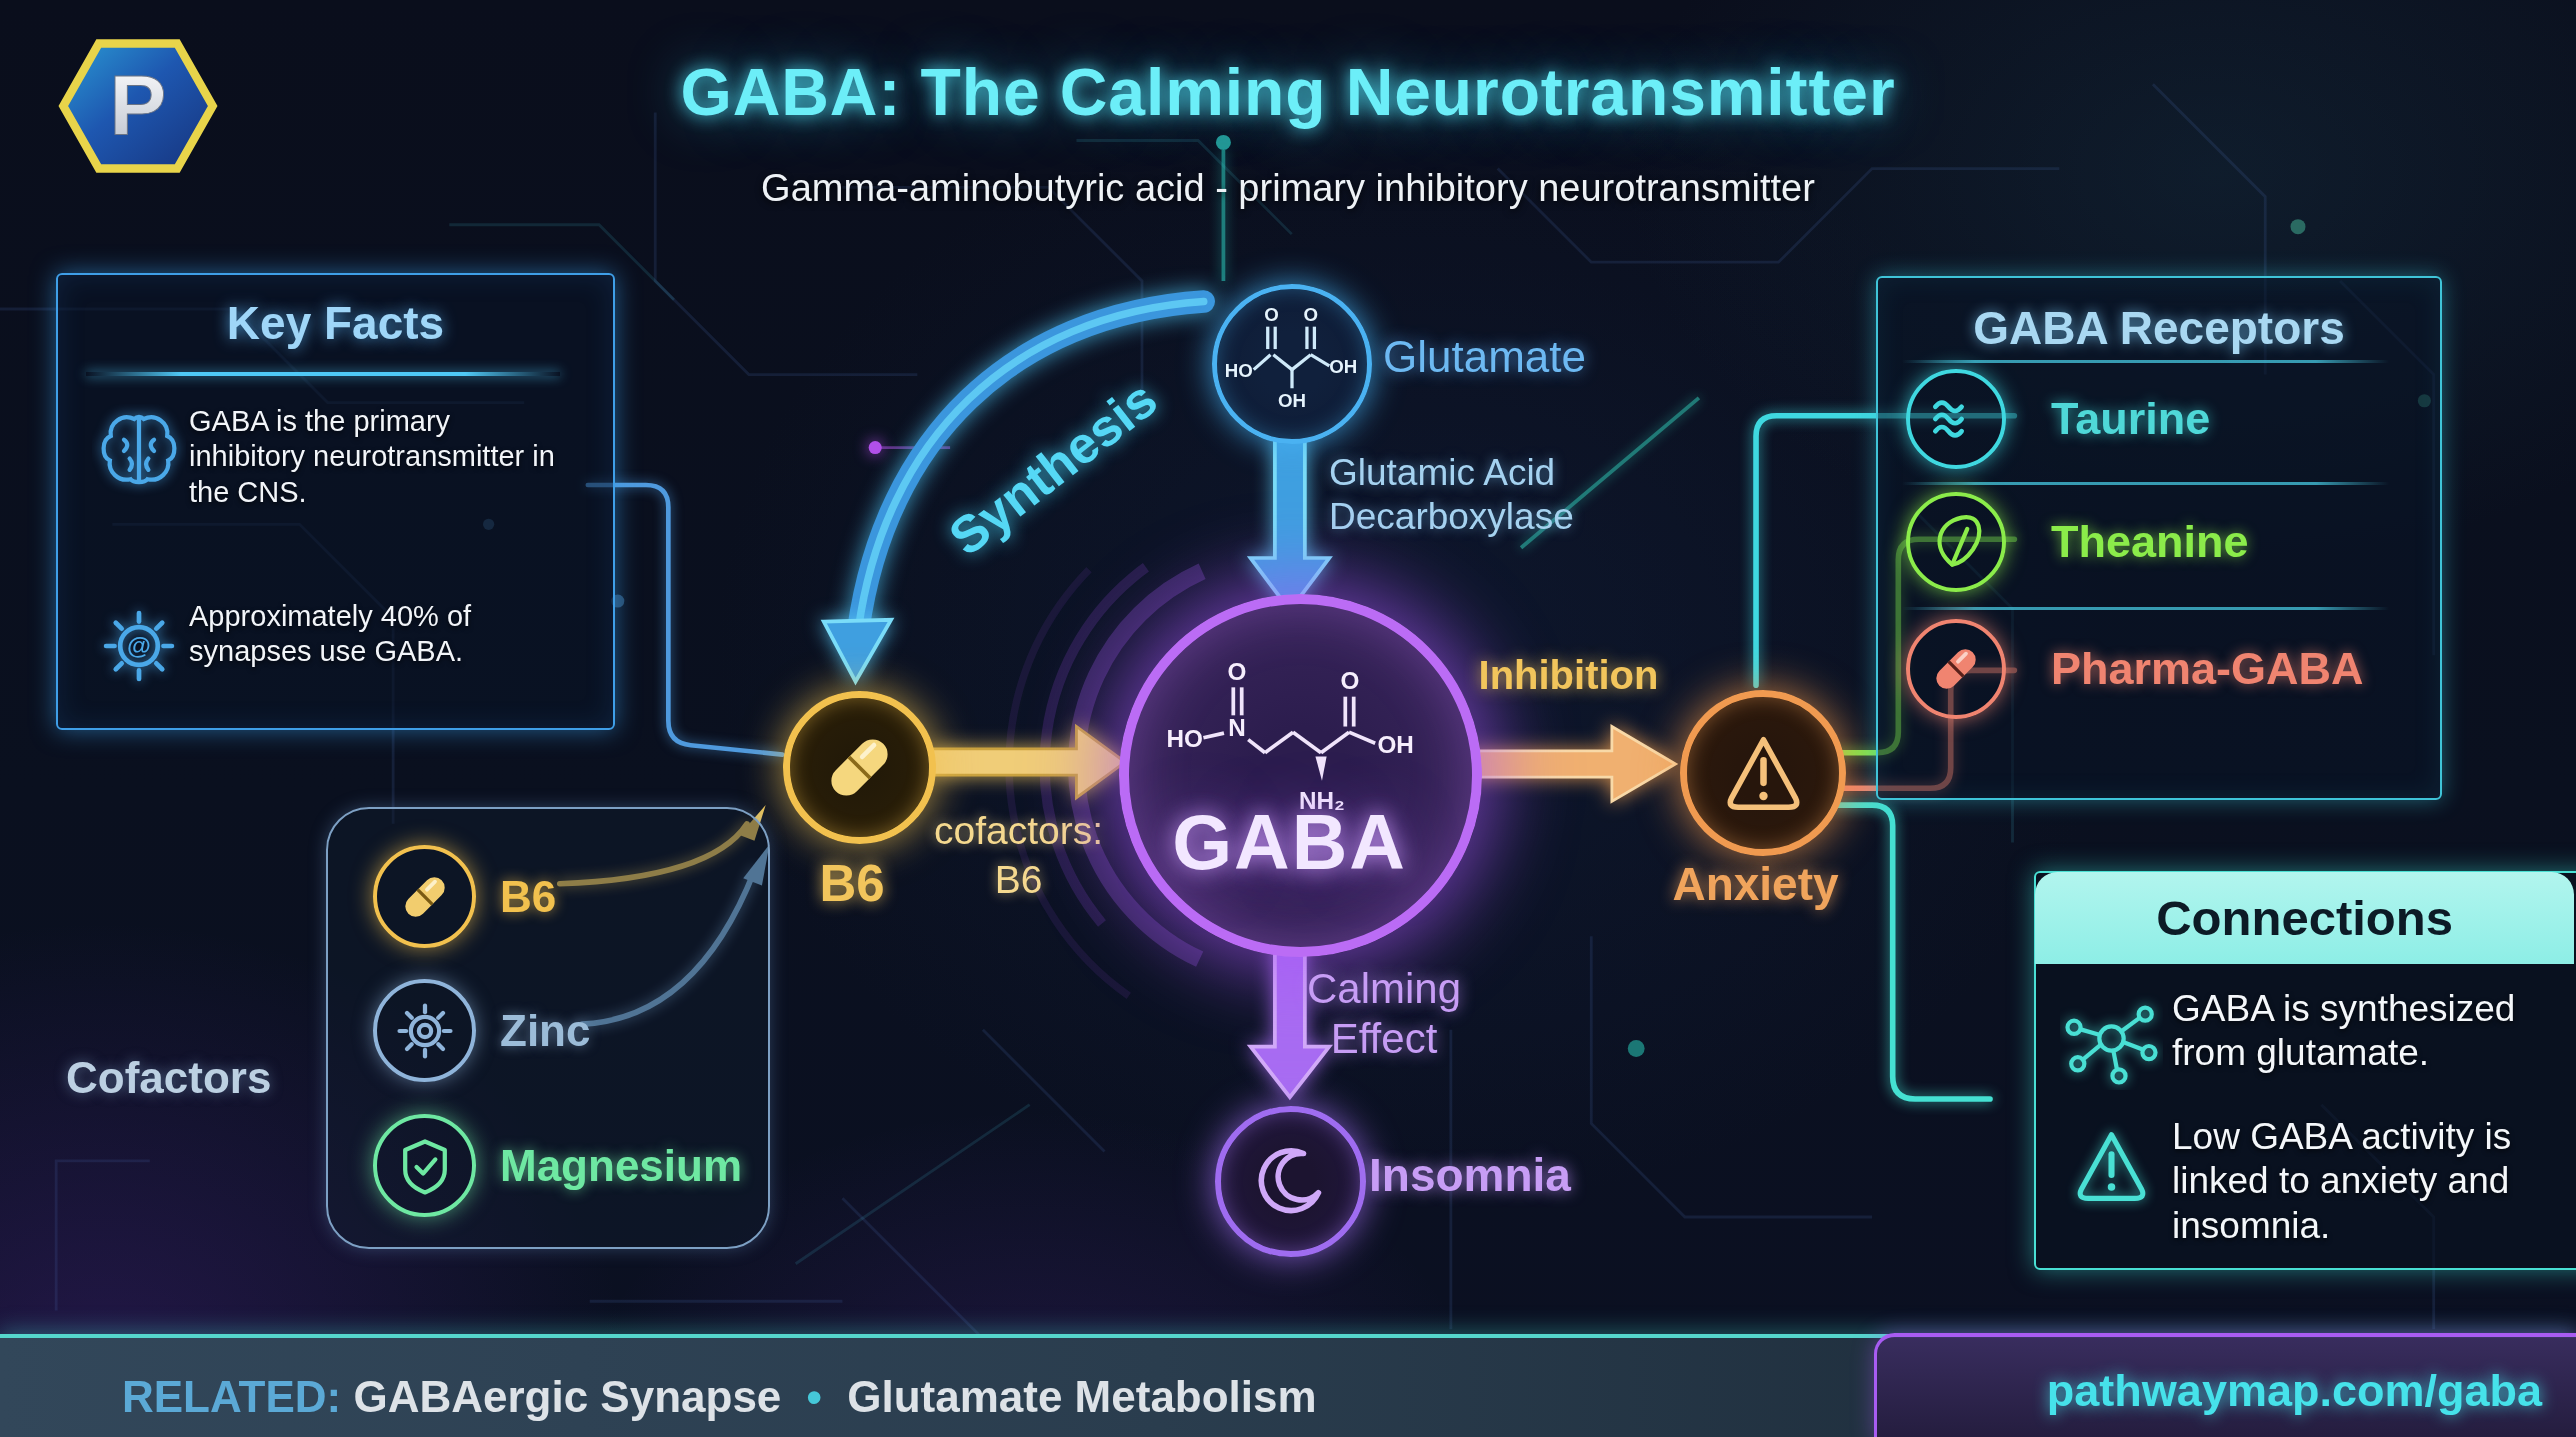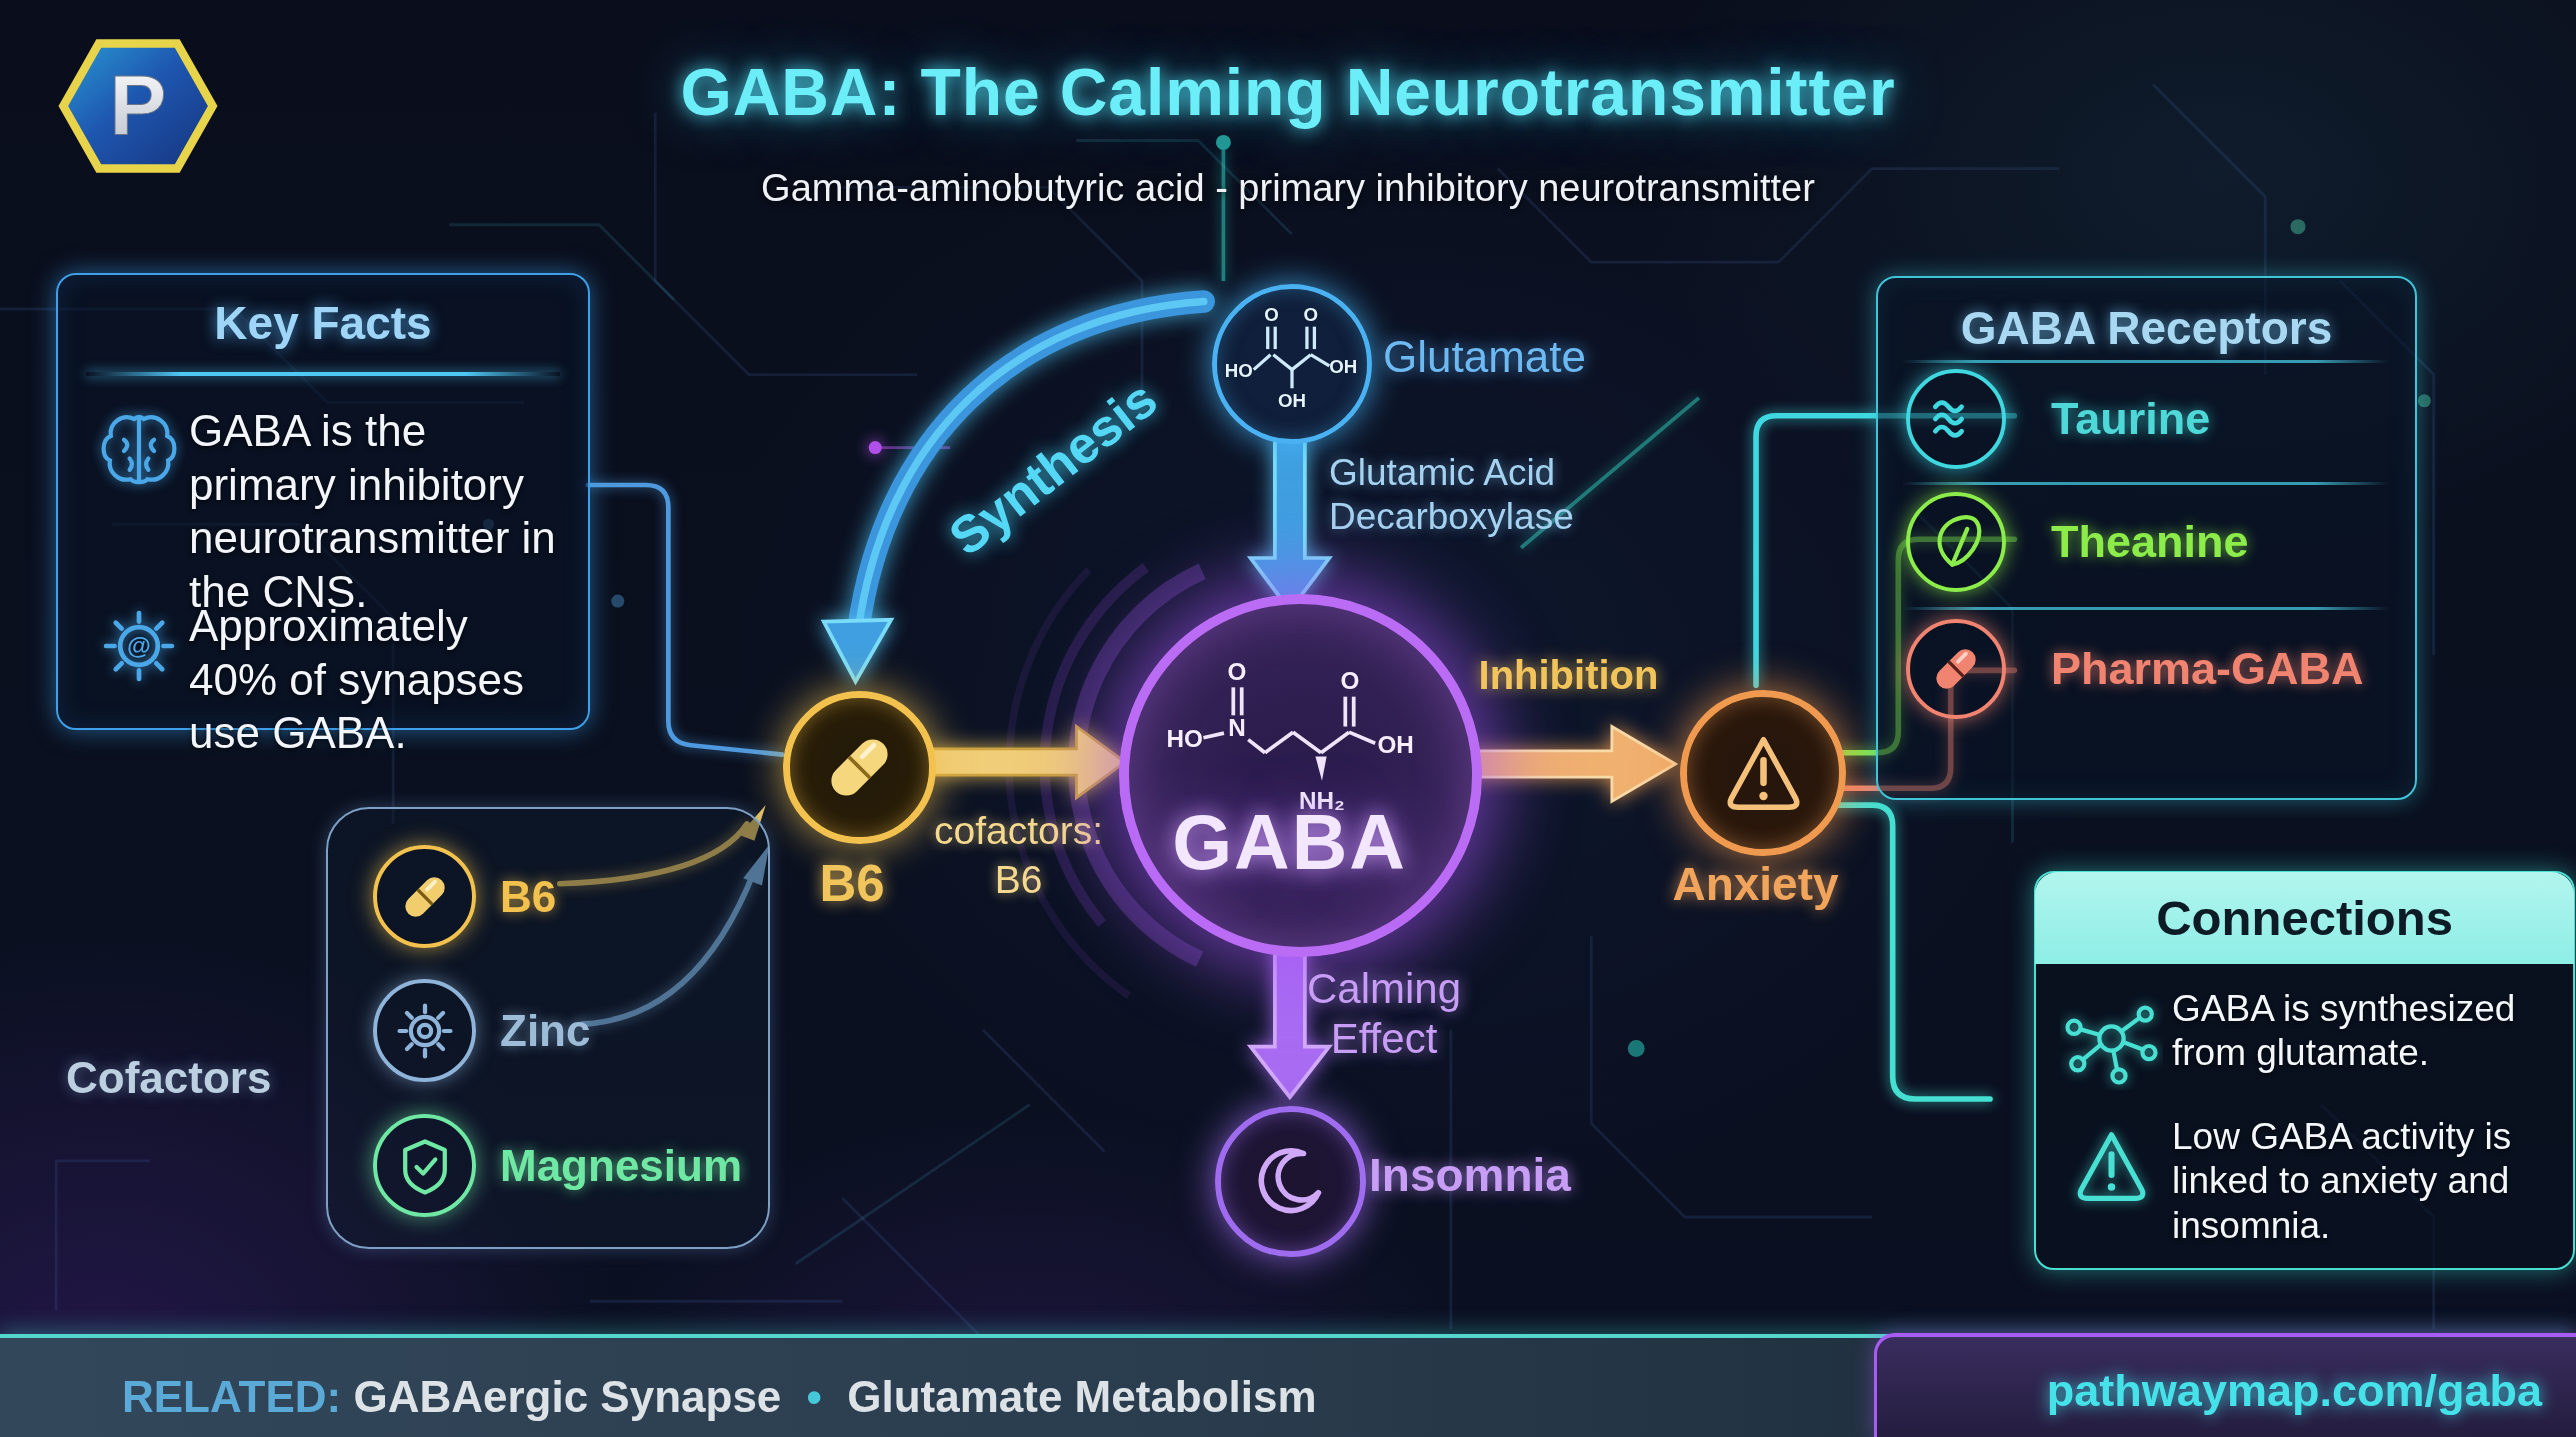--- a/index.html
+++ b/index.html
@@ -17,31 +17,31 @@
   svg{display:block;}
   
   #title{left:0;top:54px;width:2576px;text-align:center;font-size:66px;font-weight:bold;
     color:#6ceef8;letter-spacing:0.9px;
     text-shadow:0 0 17px rgba(80,225,245,.95),0 0 51px rgba(60,200,235,.55);}
   #subtitle{left:0;top:167px;width:2576px;text-align:center;font-size:38px;color:#eef2f6;
     text-shadow:0 1.9px 7.5px rgba(0,0,0,.8);}
   
   #logo{left:54px;top:36px;width:168px;height:140px;}
   
-  .panel{border-radius:20px;background:rgba(10,20,38,.55);}
+  .panel{border-radius:6px;background:rgba(10,20,38,.55);padding-left:25px;}
   #keyfacts{left:56px;top:273px;width:530px;height:453px;border:2.8px solid #3f9fe8;
     box-shadow:0 0 24px rgba(60,160,235,.55), inset 0 0 28px rgba(40,110,190,.18);}
   #keyfacts .title{position:absolute;left:0;top:20.6px;width:100%;text-align:center;
     font-size:46px;font-weight:bold;color:#9fd6f8;text-shadow:0 0 15px rgba(90,180,245,.8);}
   #keyfacts .divider{position:absolute;left:28px;top:97px;width:474px;height:3.7px;
     background:linear-gradient(90deg,transparent,#4fc8f5 20%,#4fc8f5 80%,transparent);
     box-shadow:0 0 11.2px rgba(80,200,245,.8);}
   .kf-item{position:absolute;left:34px;width:468px;display:flex;align-items:flex-start;}
   .kf-icon{width:97px;flex:0 0 97px;}
-  .kf-text{font-size:44px;line-height:1.22;color:#f2f5f9;text-shadow:0 1.9px 5.6px rgba(0,0,0,.7);}
+  .kf-text{font-size:29px;line-height:1.22;color:#f2f5f9;text-shadow:0 1.9px 5.6px rgba(0,0,0,.7);}
   
   #receptors{left:1876px;top:276px;width:537px;height:520px;border:2.8px solid #3fc4d8;
     box-shadow:0 0 22.5px rgba(60,200,220,.45), inset 0 0 28px rgba(40,150,180,.12);}
   #receptors .title{position:absolute;left:0;top:22.5px;width:100%;text-align:center;
     font-size:46px;font-weight:bold;color:#a9d8f2;text-shadow:0 0 13px rgba(120,200,245,.7);}
   #receptors .divider{position:absolute;left:24px;width:487px;height:2.8px;
     background:linear-gradient(90deg,transparent,rgba(70,200,225,.75) 15%,rgba(70,200,225,.75) 85%,transparent);}
   .rc-row{position:absolute;left:28px;width:487px;height:94px;display:flex;align-items:center;}
   .rc-circle{width:92px;height:92px;border-radius:50%;flex:0 0 92px;display:flex;align-items:center;justify-content:center;}
   .rc-label{margin-left:45px;font-size:45px;font-weight:bold;}

